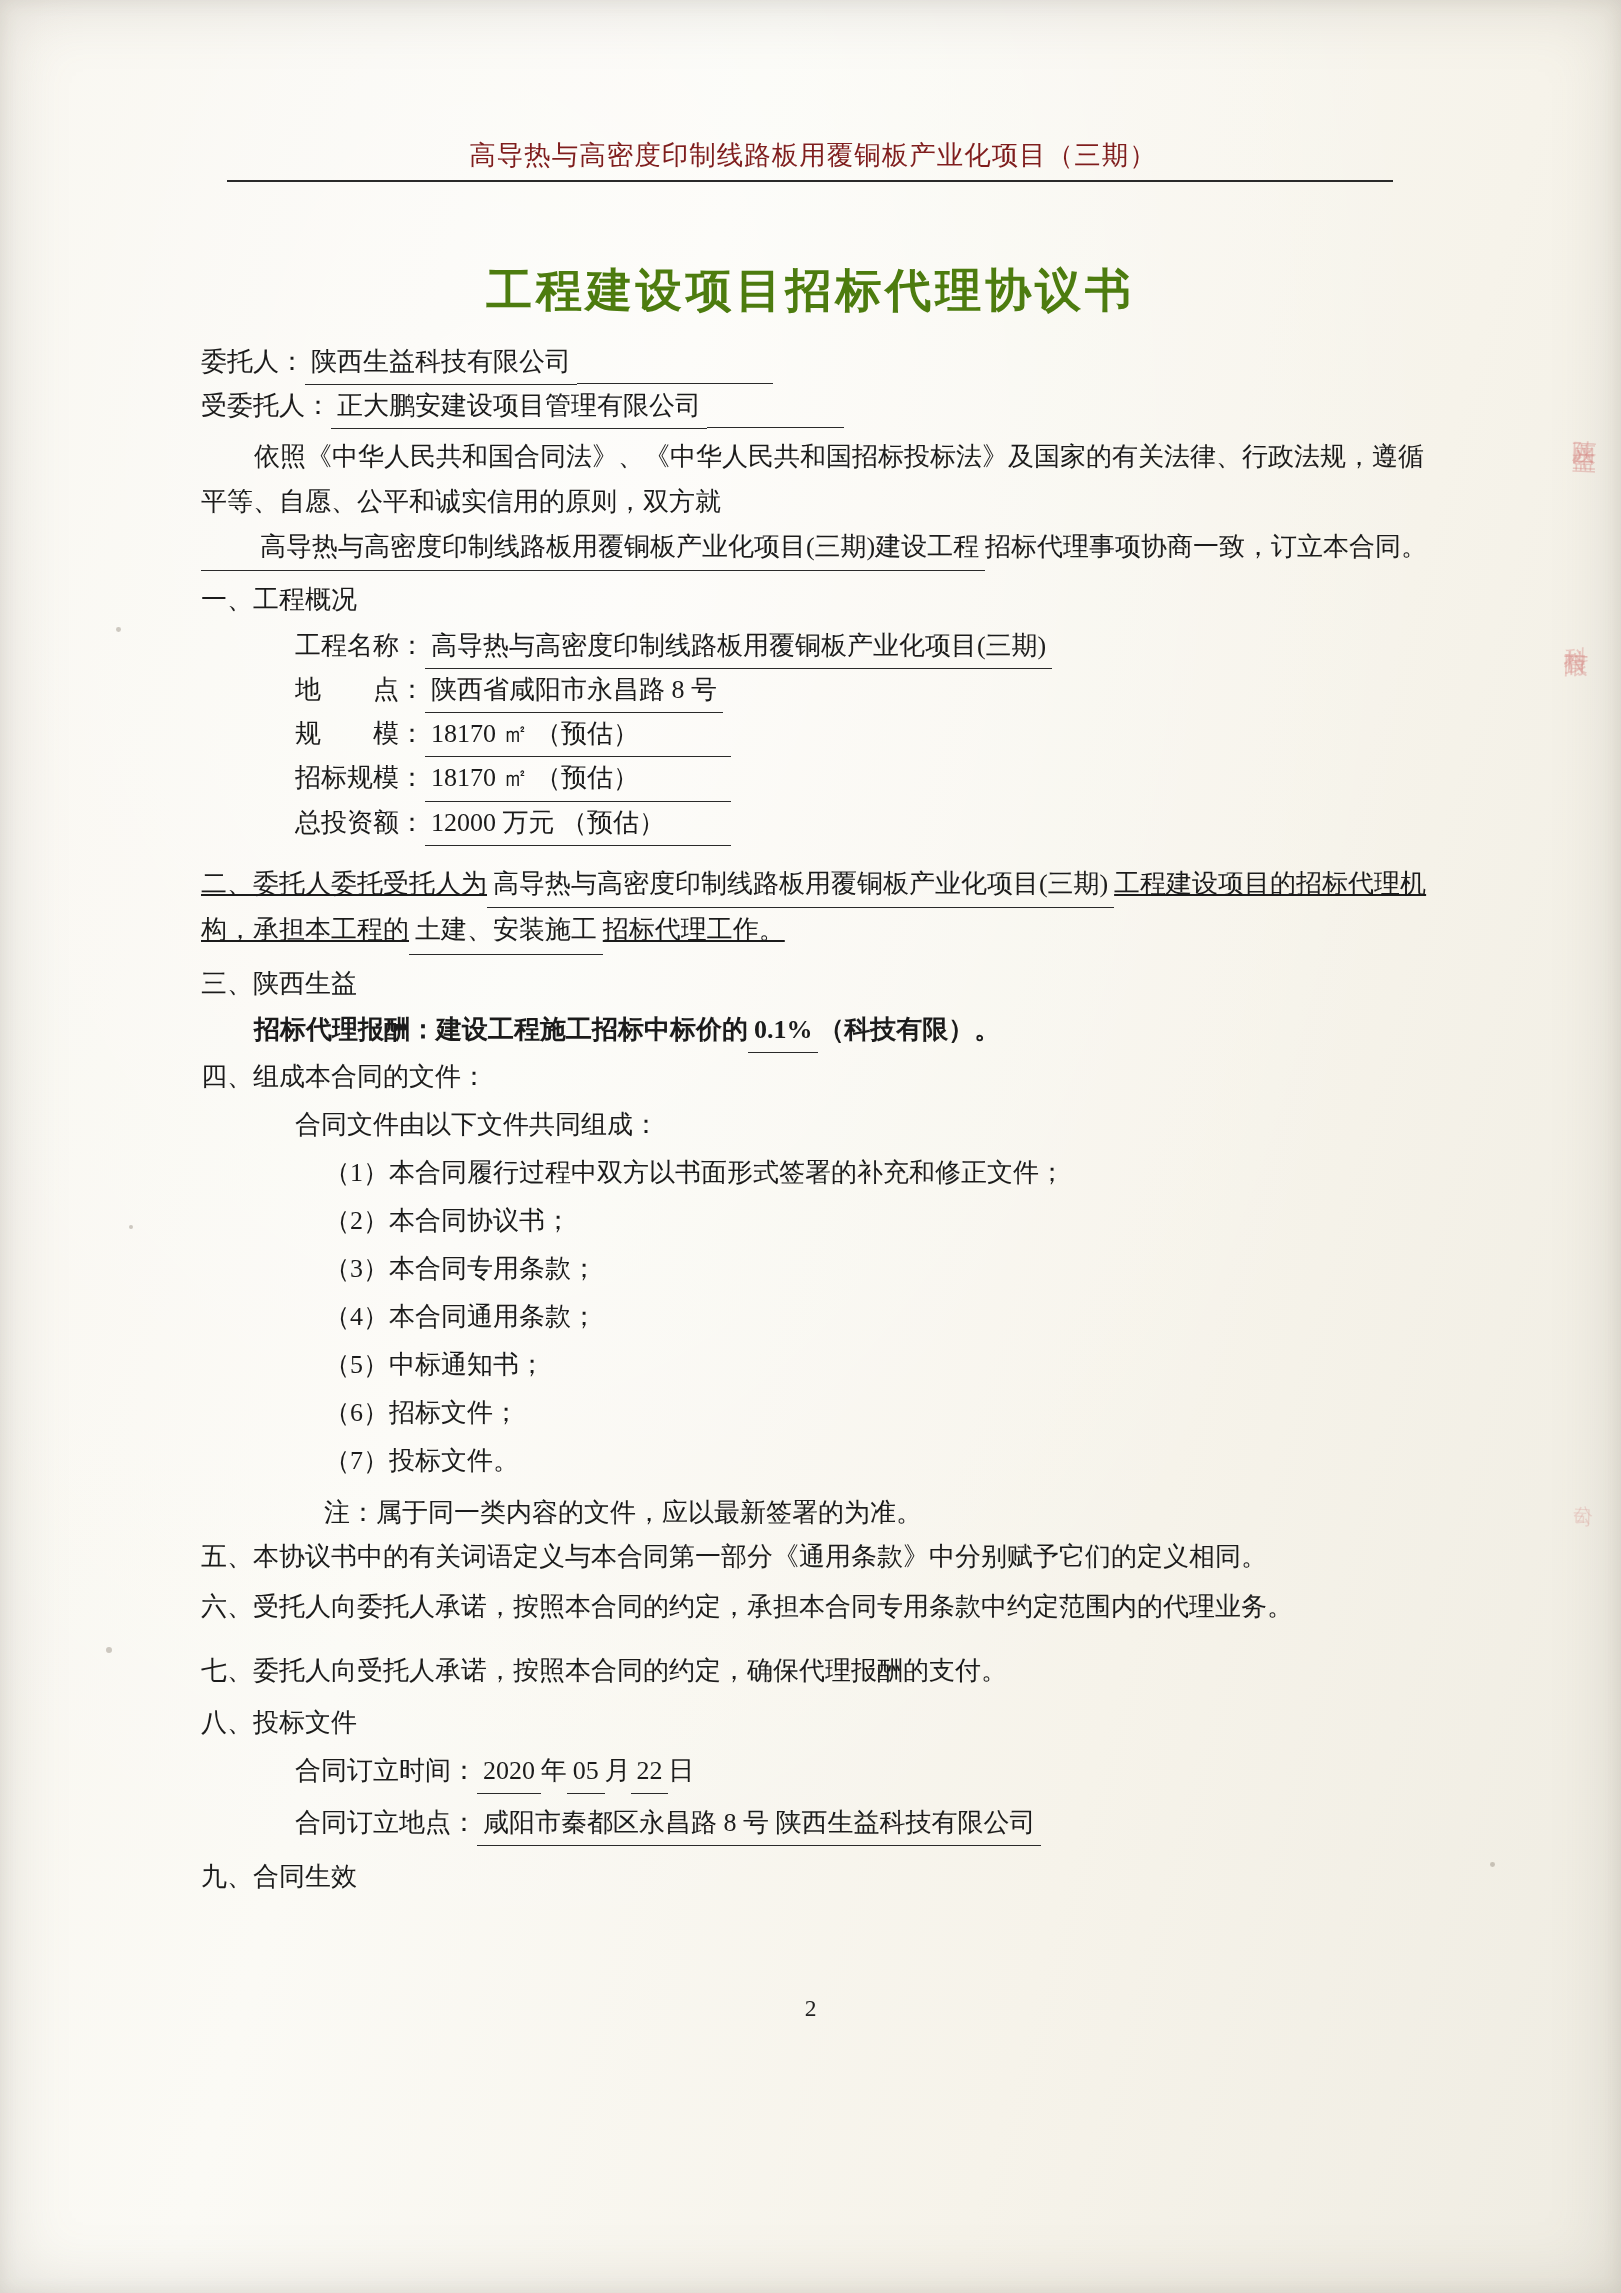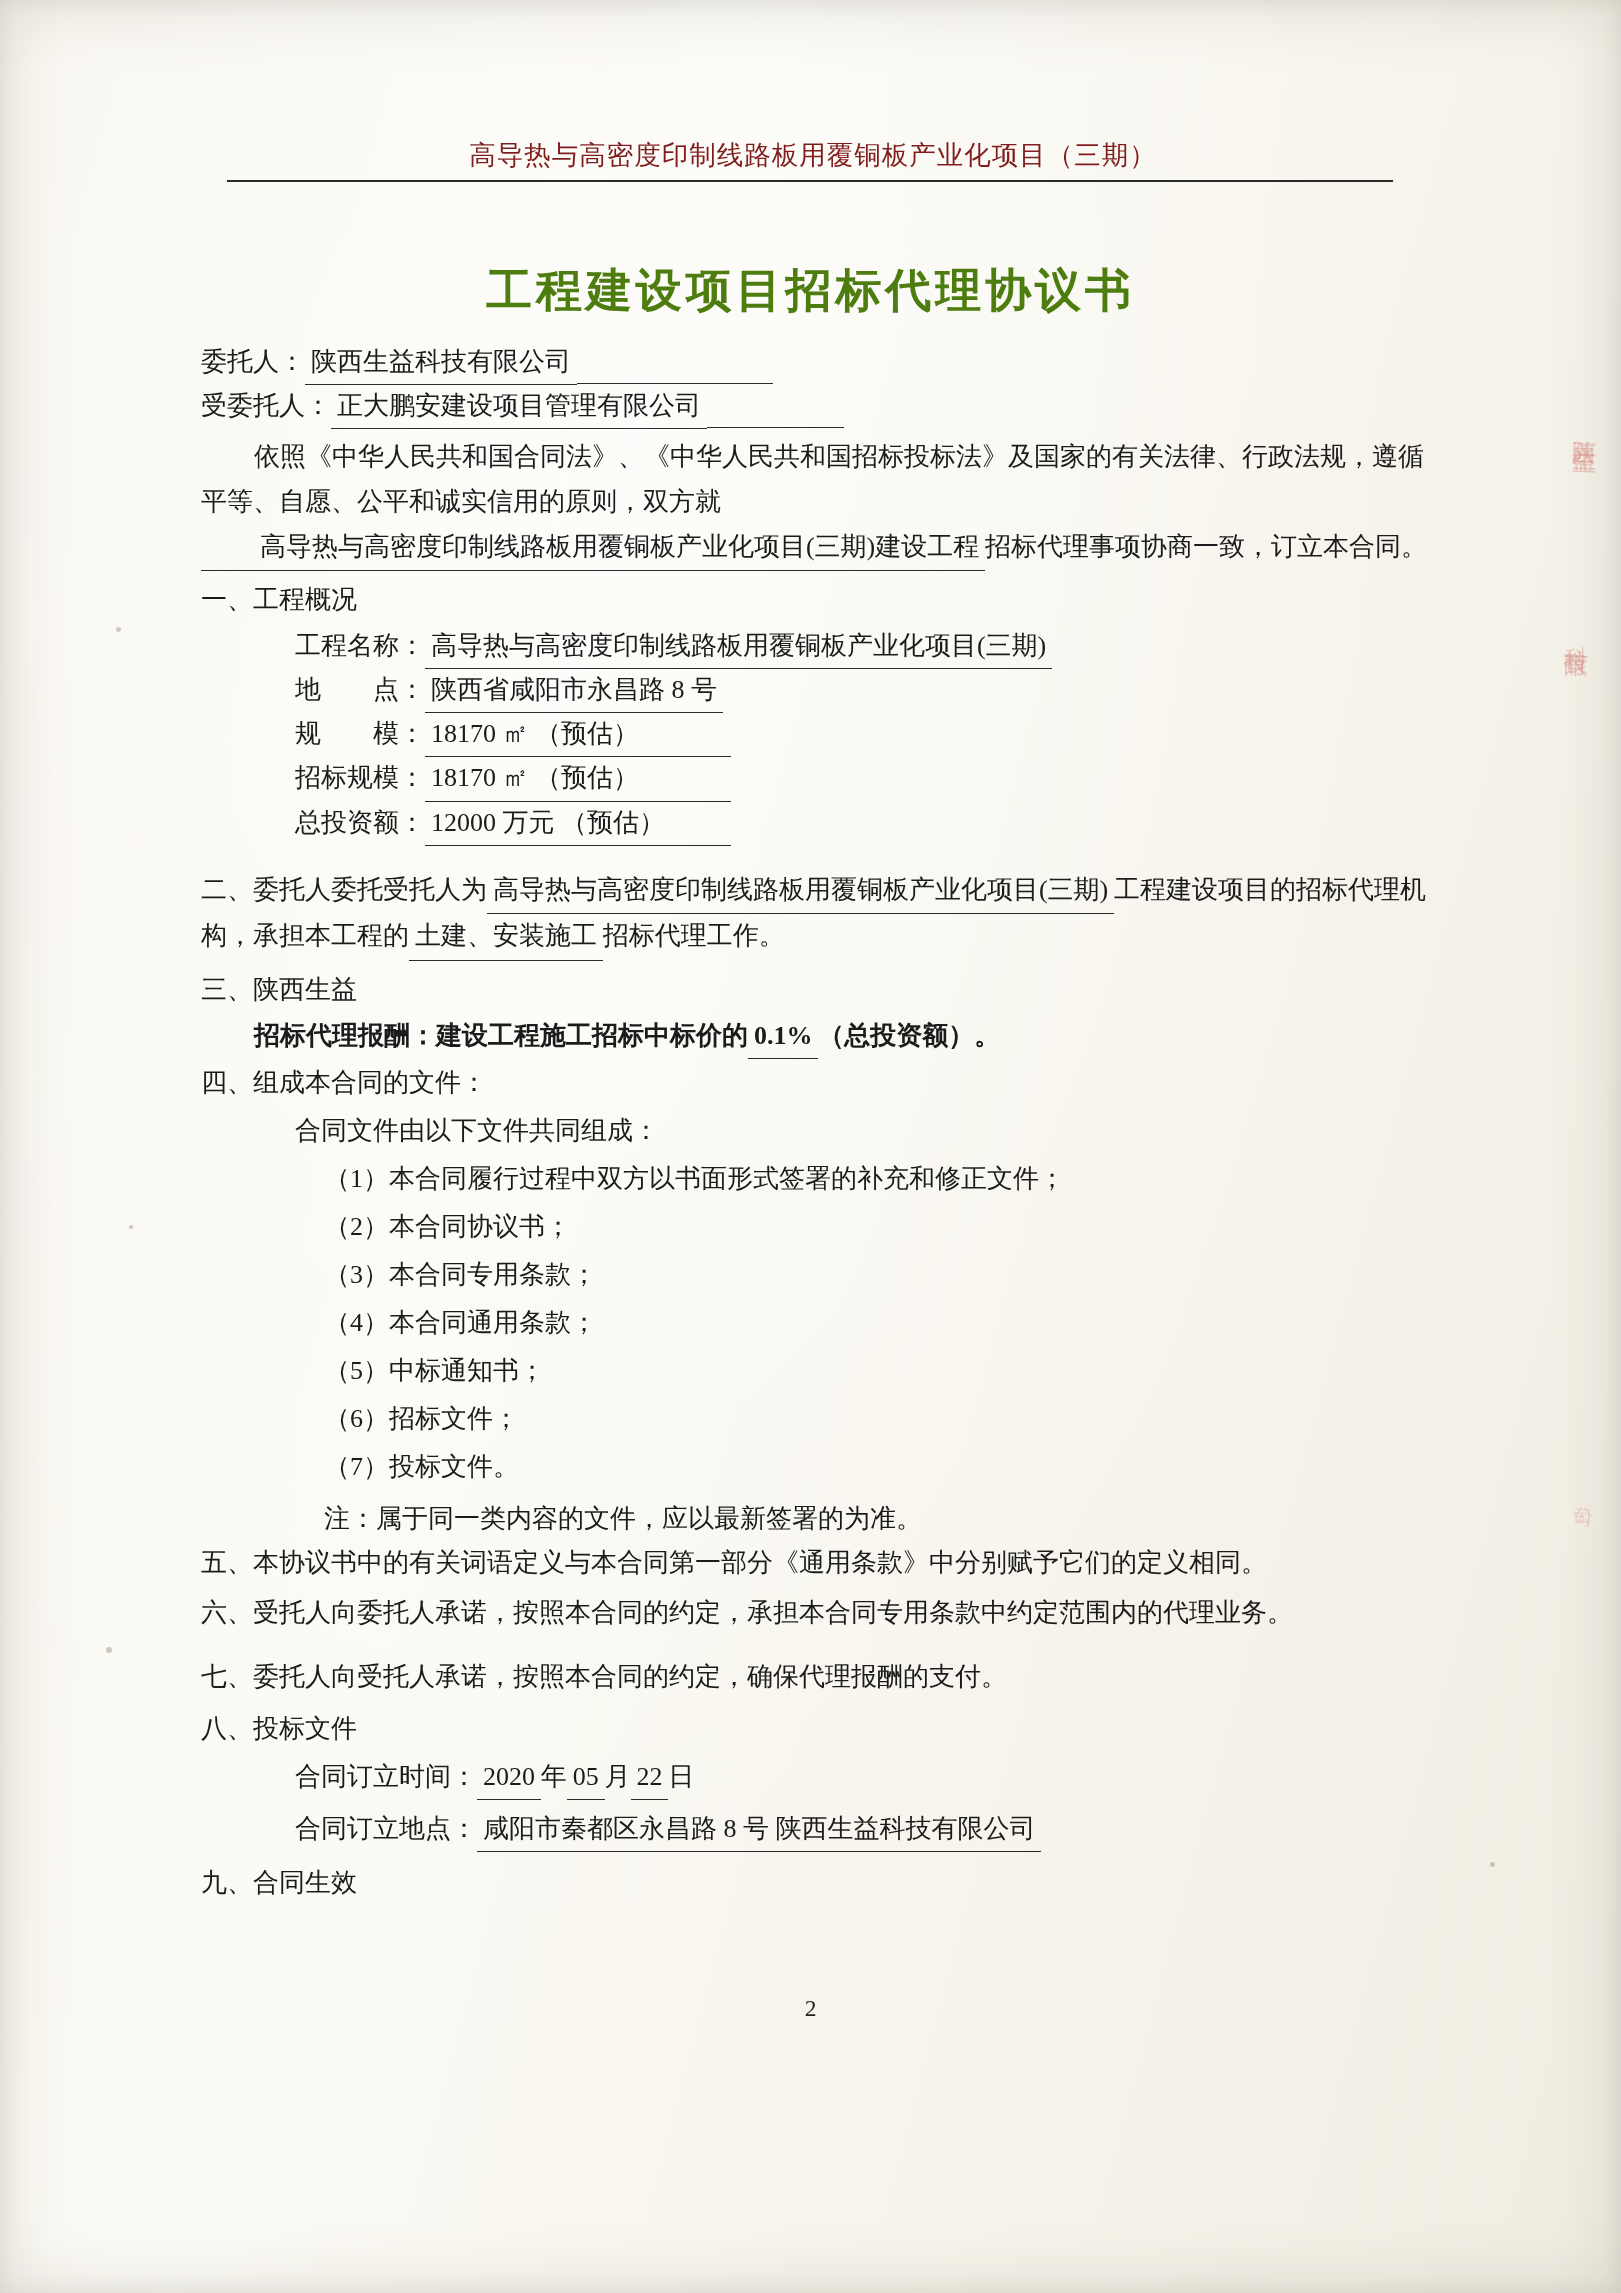--- a/index.html
+++ b/index.html
@@ -173,28 +173,28 @@
       <div class="ln indent2">
         <span>规　　模：</span><span class="ul" style="min-width:294px;">18170 ㎡ （预估）</span>
       </div>
       <div class="ln indent2">
         <span>招标规模：</span><span class="ul" style="min-width:294px;">18170 ㎡ （预估）</span>
       </div>
       <div class="ln indent2">
         <span>总投资额：</span><span class="ul" style="min-width:294px;">12000 万元 （预估）</span>
       </div>
 
-      <div class="para" style="margin-top:22px;">
+      <div class="para" style="margin-top:16px;text-decoration:underline;">
         <span>二、委托人委托受托人为</span><span class="ul">高导热与高密度印制线路板用覆铜板产业化项目(三期)</span><span>工程建设项目的招标代理机构，承担本工程的</span><span class="ul">土建、安装施工</span><span>招标代理工作。</span>
       </div>
 
       <div class="ln" style="margin-top:7.8px;">三、陕西生益</div>
 
       <div class="ln indent1 bold" style="margin-top:3.9px;">
-        <span>招标代理报酬：建设工程施工招标中标价的</span><span class="ul">0.1%</span><span>（总投资额）。</span>
+        <span>招标代理报酬：建设工程施工招标中标价的</span><span class="ul">0.1%</span><span>（科技有限）。</span>
       </div>
 
       <div class="ln" style="margin-top:3px;">四、组成本合同的文件：</div>
       <div class="ln indent2" style="margin-top:5.9px;">合同文件由以下文件共同组成：</div>
 
       <div class="ln indent3" style="margin-top:5.9px;">（1）本合同履行过程中双方以书面形式签署的补充和修正文件；</div>
       <div class="ln indent3" style="margin-top:5.9px;">（2）本合同协议书；</div>
       <div class="ln indent3" style="margin-top:5.9px;">（3）本合同专用条款；</div>
       <div class="ln indent3" style="margin-top:5.9px;">（4）本合同通用条款；</div>
       <div class="ln indent3" style="margin-top:5.9px;">（5）中标通知书；</div>

